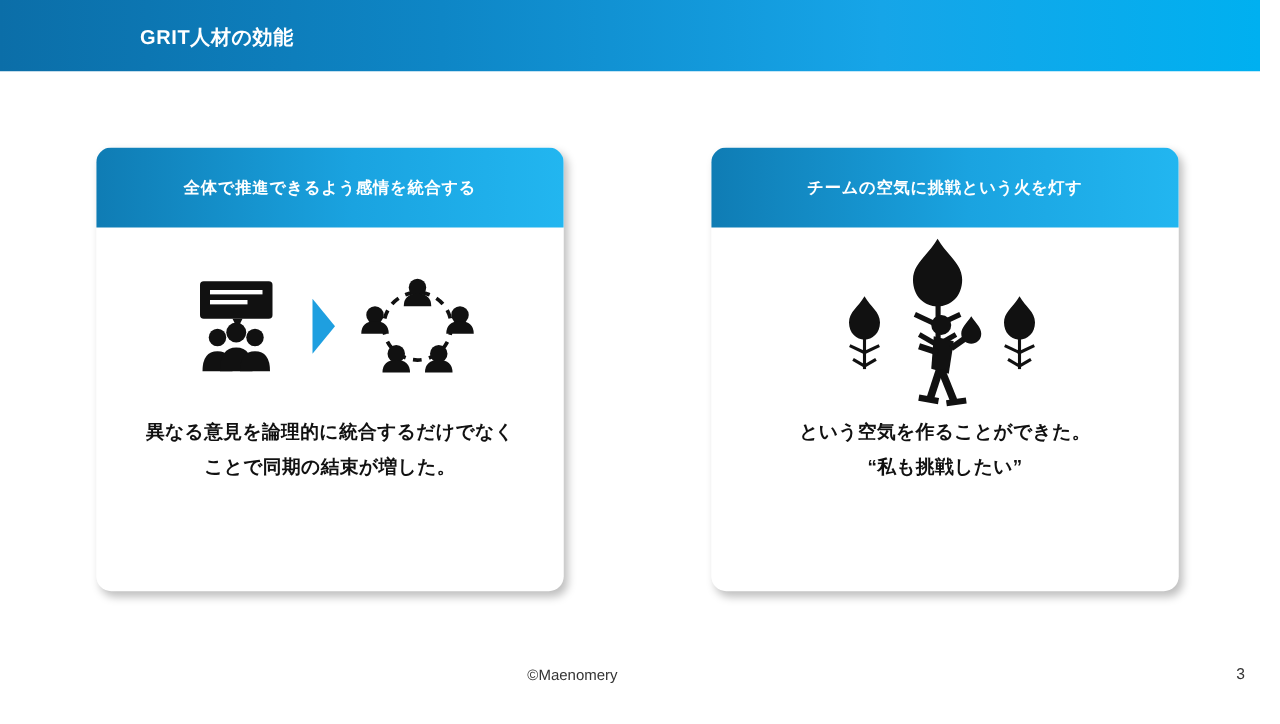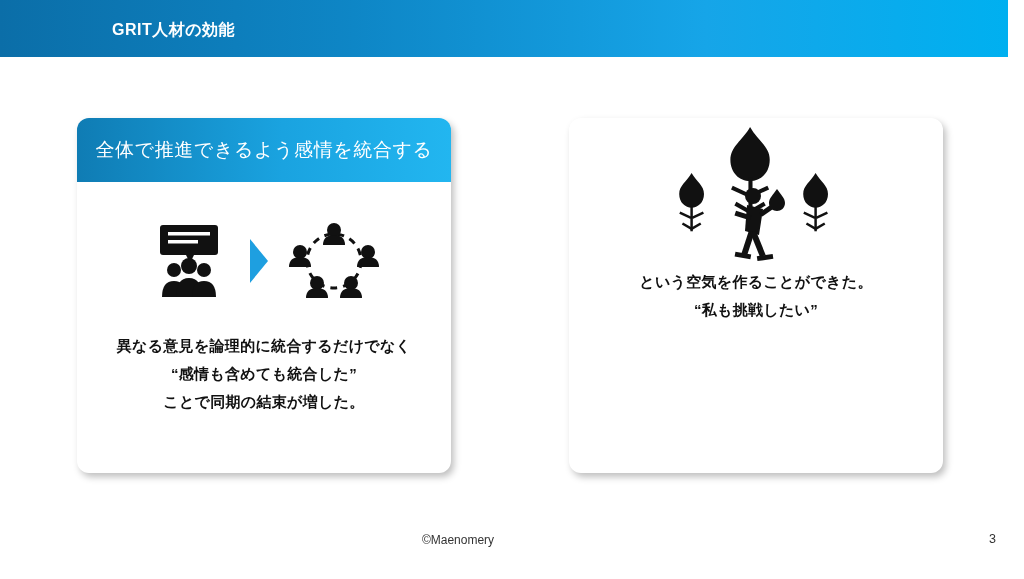--- a/index.html
+++ b/index.html
@@ -49,22 +49,22 @@
 
   .card-head {
     height: 64px;
     background: linear-gradient(90deg, #0f7cb4 0%, #1aa3e0 55%, #22b6f0 100%);
     display: flex;
     align-items: center;
     justify-content: center;
   }
   .card-head-text {
     color: #ffffff;
-    font-size: 19px;
-    font-weight: normal;
+    font-size: 13px;
+    font-weight: bold;
     letter-spacing: 0.6px;
   }
 
   .card-body {
     height: 264px;
     position: relative;
   }
 
   .icon-area {
     height: 150px;
@@ -153,27 +153,29 @@
             <circle cx="63" cy="62" r="7"></circle>
             <path d="M52 77 q0 -10 11 -10 q11 0 11 10 z"></path>
             <circle cx="29" cy="62" r="7"></circle>
             <path d="M18 77 q0 -10 11 -10 q11 0 11 10 z"></path>
           </g>
         </svg>
       </span>
     </div>
     <div class="caption">
       <div>異なる意見を論理的に統合するだけでなく</div>
-      <div>“感情も含めても統合した”</div>
       <div>ことで同期の結束が増した。</div>
     </div>
   </div>
 </div>
 
 <div class="card card-right">
+  <div class="card-head">
+    <div class="card-head-text">チームの空気に挑戦という火を灯す</div>
+  </div>
   <div class="card-body">
     <div class="icon-area">
       <span>
         <svg width="210" height="145" viewBox="0 0 210 145">
           <g fill="#111111">
 
             <g transform="translate(22,48) scale(0.62)">
               <path d="M30 0 C22 14 10 20 10 34 C10 48 20 56 30 56 C40 56 50 48 50 34 C50 20 38 14 30 0 Z"></path>
               <rect x="28" y="54" width="4" height="40"></rect>
               <rect x="10" y="66" width="20" height="4" transform="rotate(25 20 68)"></rect>

